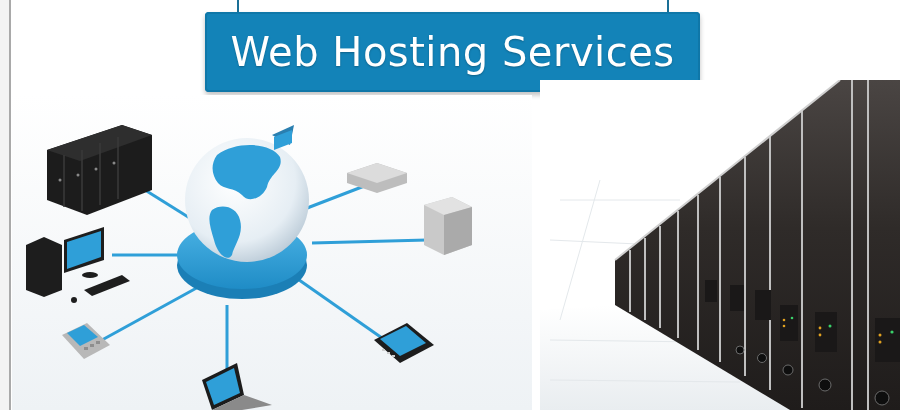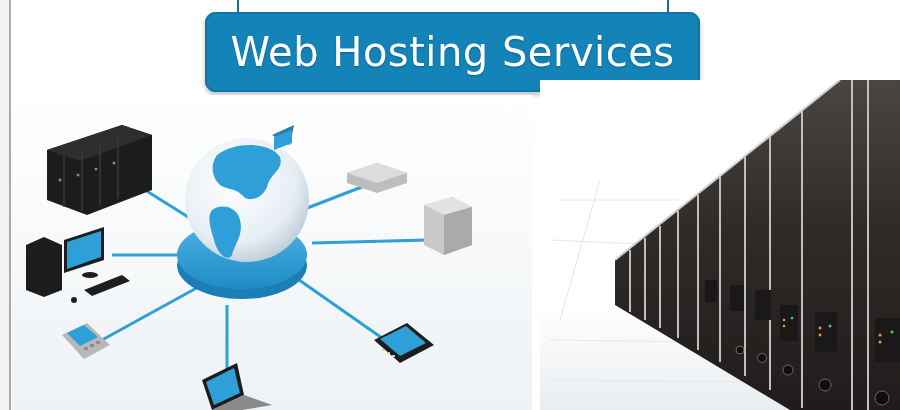--- a/index.html
+++ b/index.html
@@ -15,21 +15,21 @@
     .left-border-light {
       position: absolute; left: 0; top: 0; width: 9px; height: 410px;
       background: #f3f3f3;
     }
     .hanger {
       position: absolute; top: 0; width: 2px; height: 14px; background: #1a6f96;
     }
     .banner {
       position: absolute; left: 205px; top: 12px; width: 495px; height: 80px;
       background: #1383b8;
-      border-radius: 11px;
+      border-radius: 4px;
       box-shadow: 0 3px 5px rgba(0,0,0,0.25), inset 0 0 0 2px #0f77a8;
       display: flex; align-items: center; justify-content: center;
     }
     .banner-title {
       color: #ffffff; font-size: 40px; font-weight: normal;
       letter-spacing: 0.5px;
       text-shadow: 0 1px 2px rgba(0,0,0,0.25);
       font-family: "DejaVu Sans", "Liberation Sans", sans-serif;
     }
     .network { position: absolute; left: 12px; top: 95px; width: 520px; height: 315px; }

